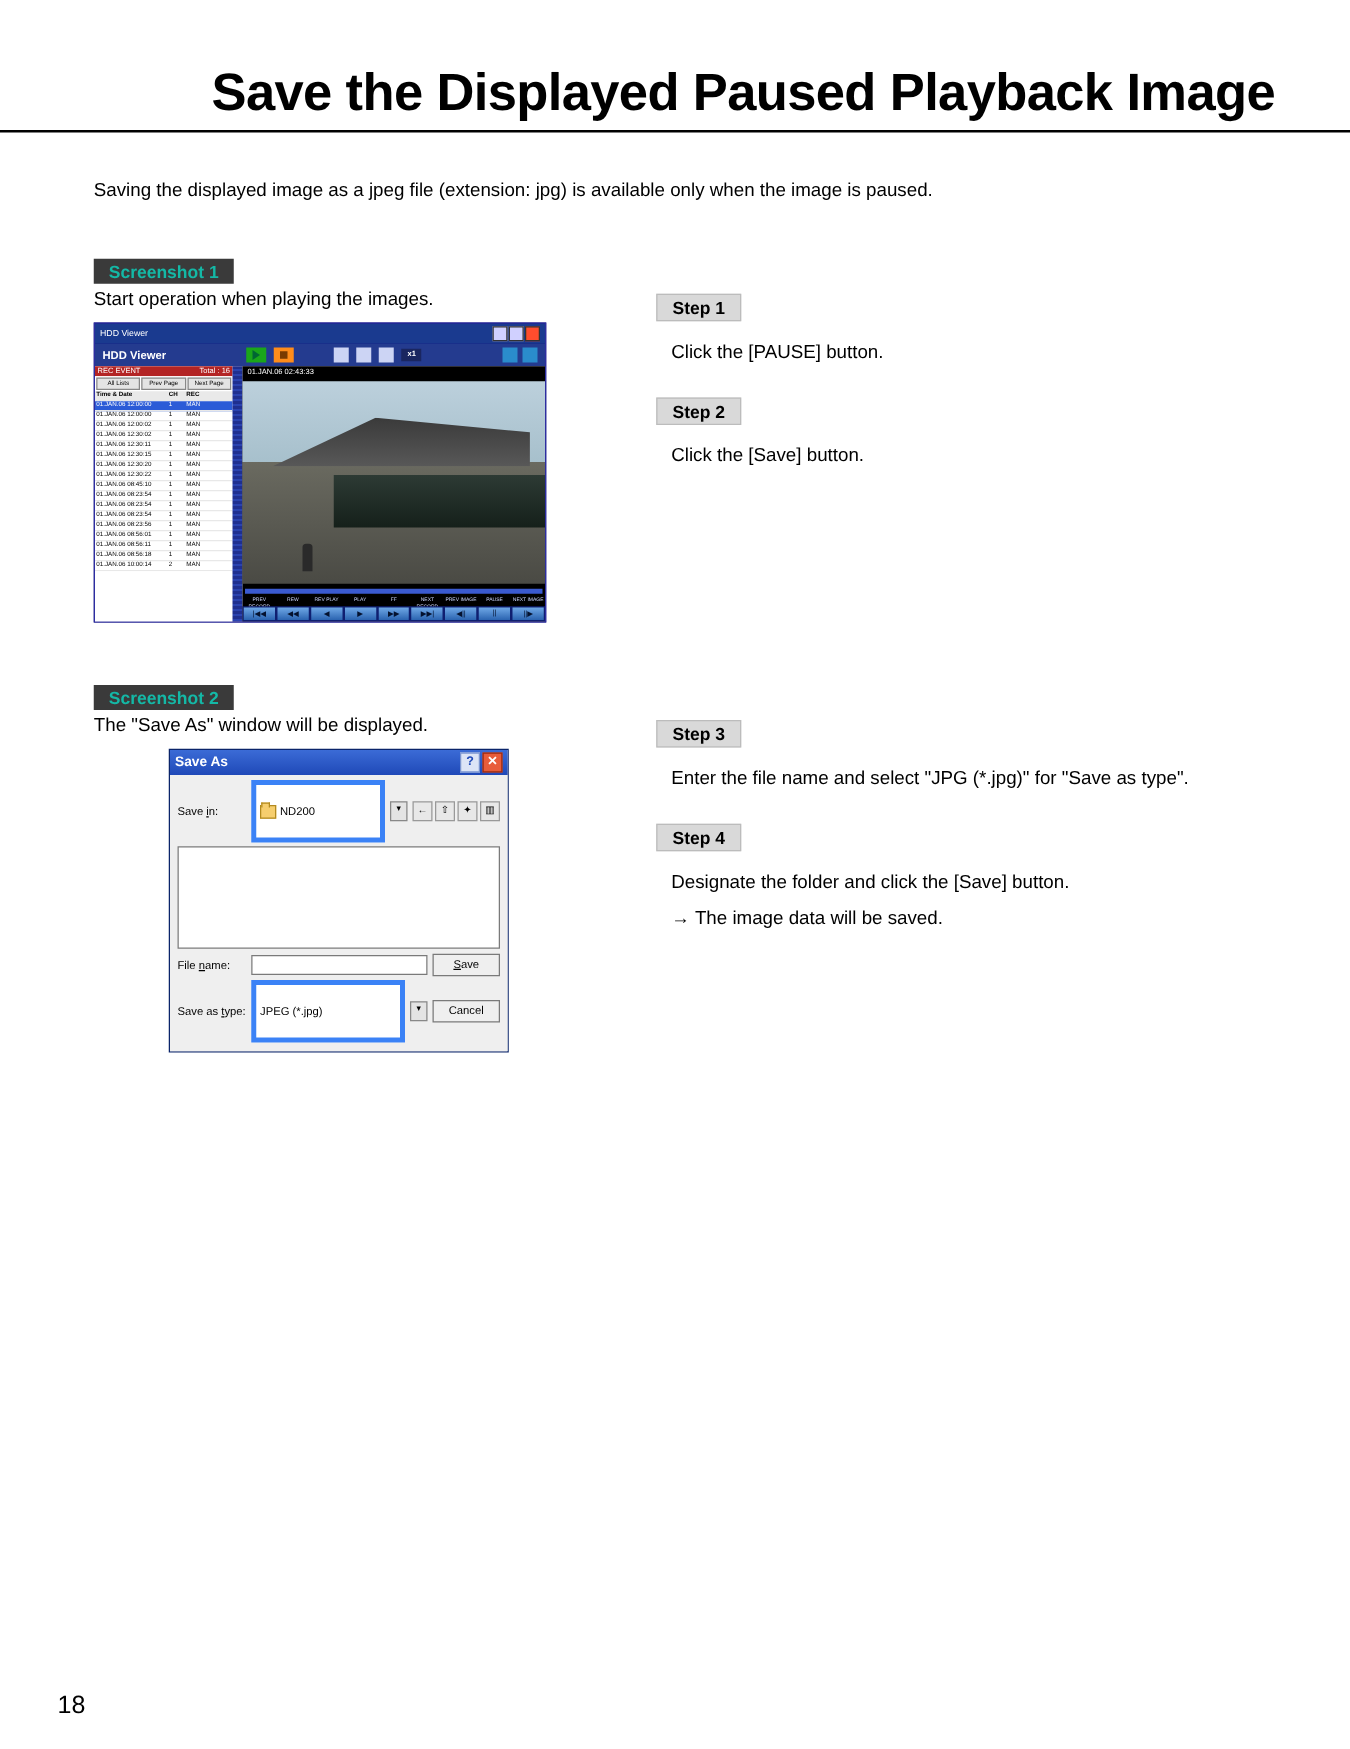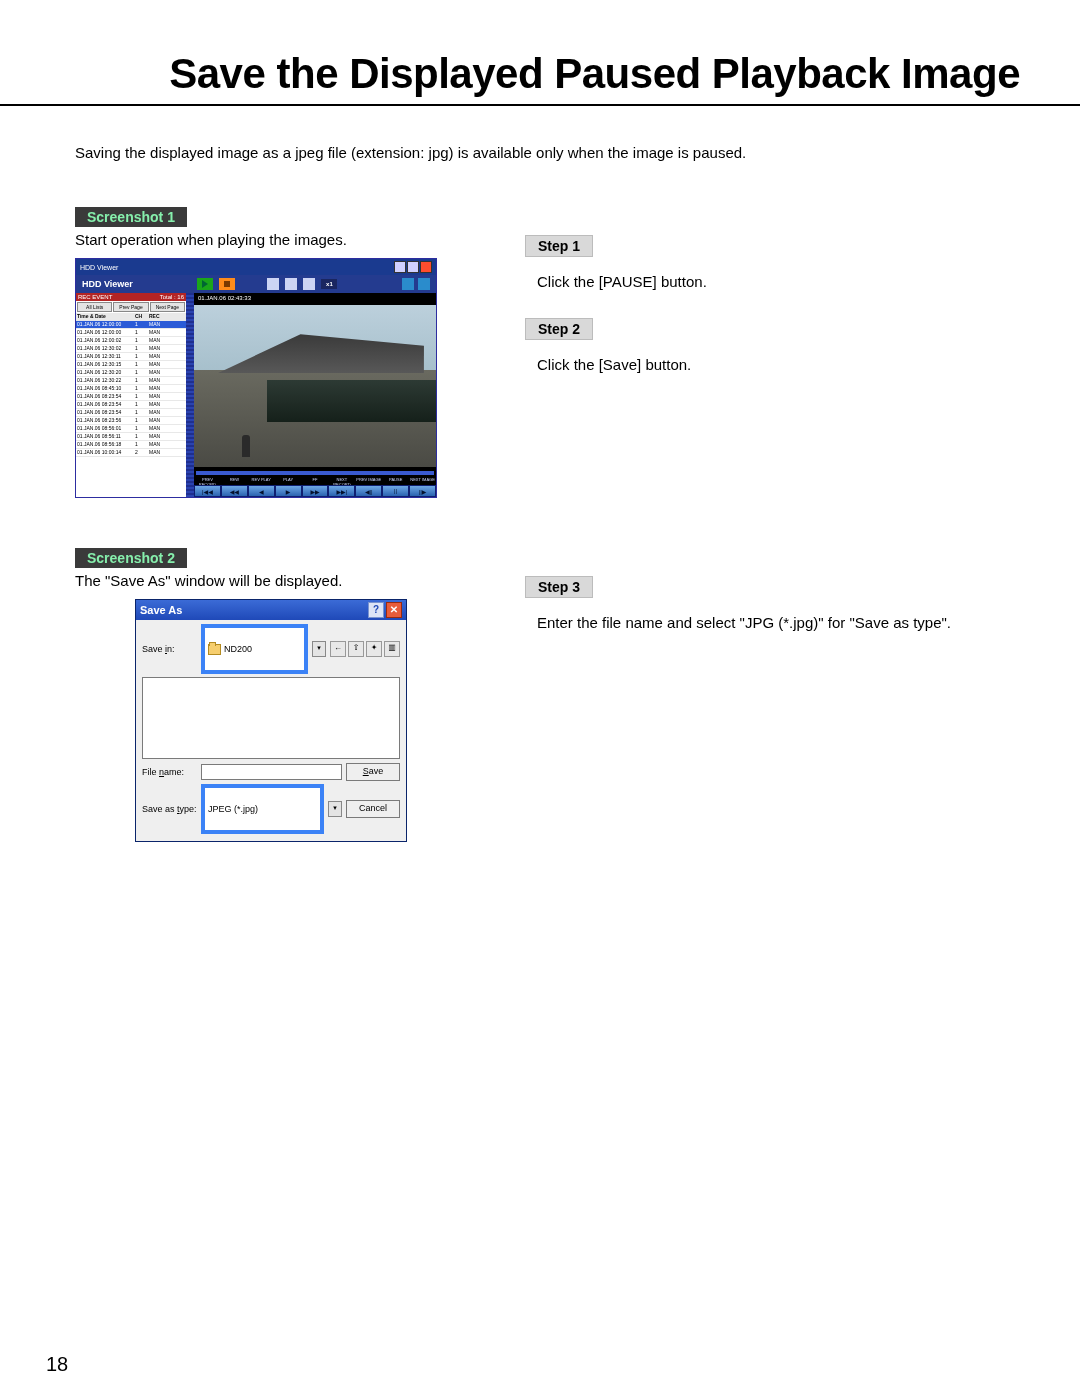--- a/index.html
+++ b/index.html
@@ -30,21 +30,21 @@
     border-top: 2px solid #000;
     margin: 0 -60px 38px -75px;
   }
   .intro {
     font-size: 15px;
     margin: 0 0 46px 0;
   }
   .label-box {
     display: inline-block;
     background: #3a3a3a;
-    color: #86efac;
+    color: #14b8a6;
     font-weight: bold;
     font-size: 14px;
     padding: 2px 12px;
     margin-bottom: 4px;
   }
   .step-box {
     display: inline-block;
     background: #d9d9d9;
     color: #000;
     font-weight: bold;
@@ -483,17 +483,22 @@
           </div>
         </div>
       </div>
     </div>
 
     <div class="right-col">
       <div class="step-group">
         <div class="step-box">Step 3</div>
         <p class="step-text">Enter the file name and select "JPG (*.jpg)" for "Save as type".</p>
       </div>
+      <div class="step-group">
+        <div class="step-box">Step 4</div>
+        <p class="step-text">Designate the folder and click the [Save] button.</p>
+        <p class="step-text arrow-prefix">The image data will be saved.</p>
+      </div>
     </div>
   </div>
 
   <div class="page-num">18</div>
 </div>
 
 </body></html>

